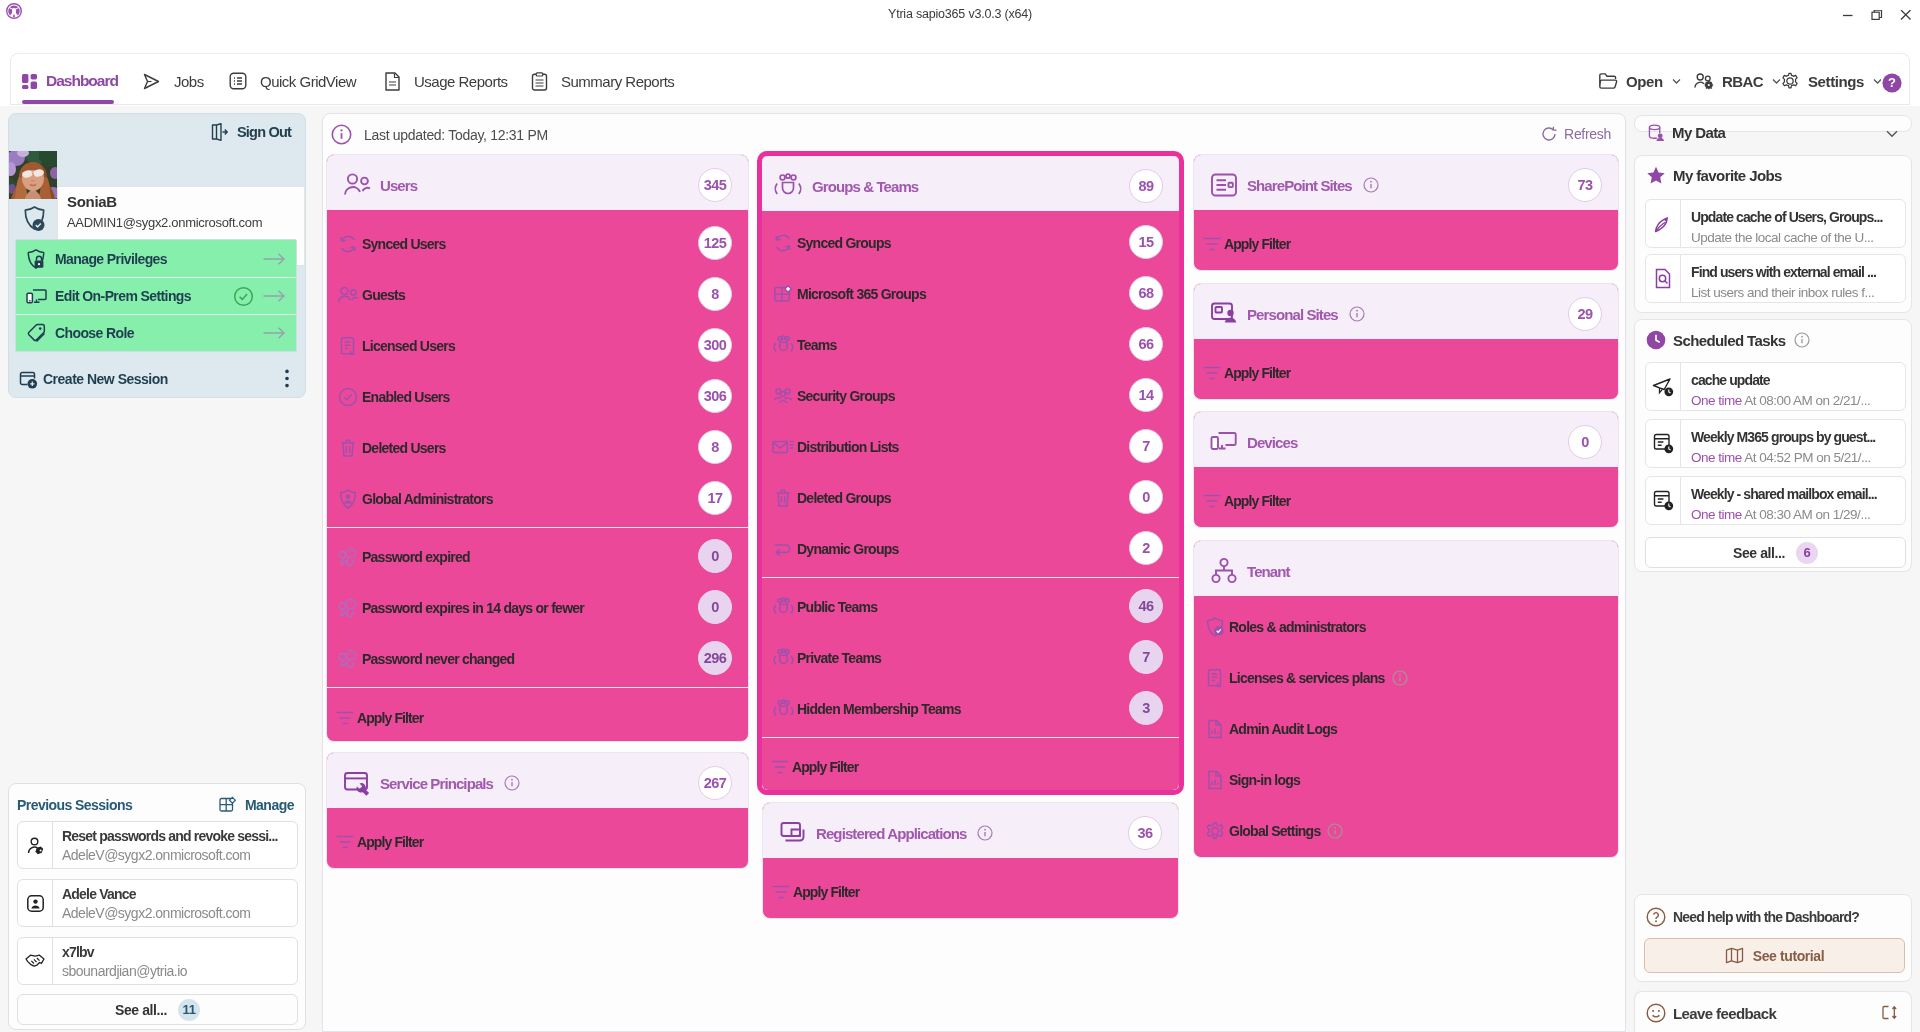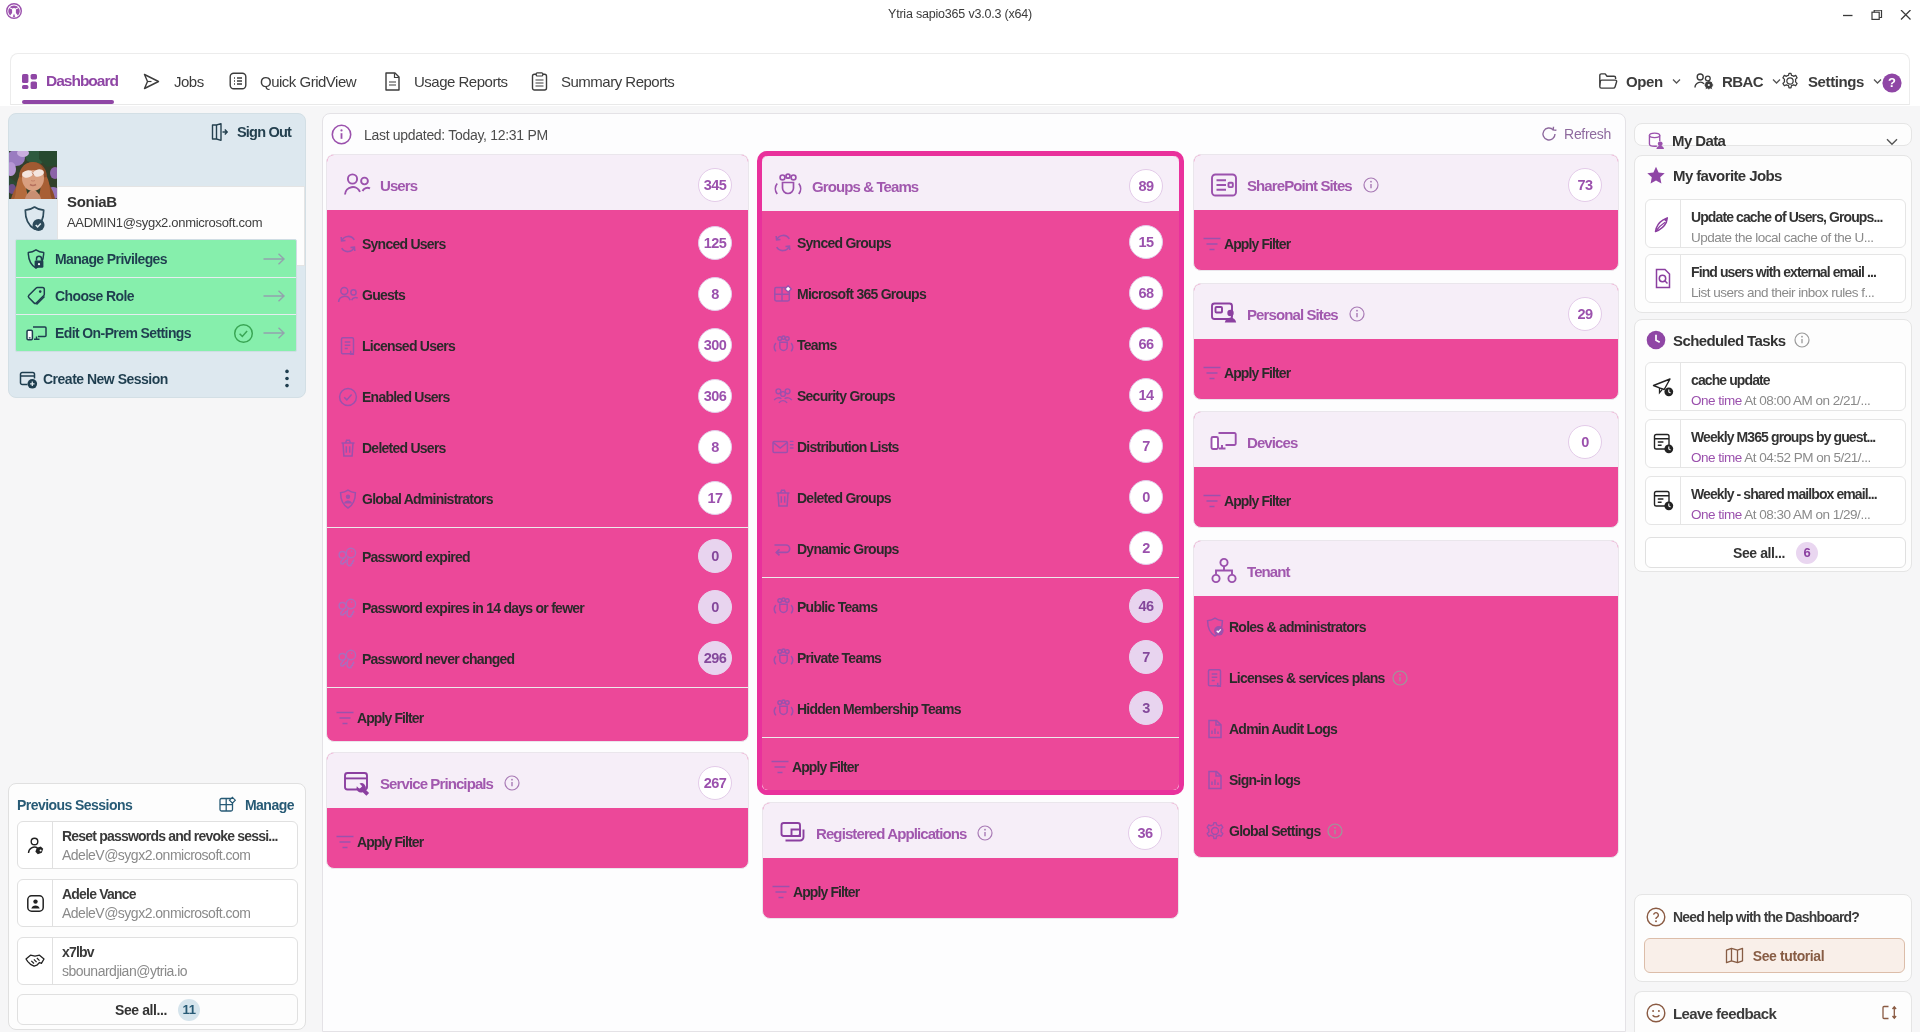--- a/index.html
+++ b/index.html
@@ -236,41 +236,41 @@
               <path d="M11.5 12.4 v-1.7 a2.5 2.5 0 0 1 5 0 v1.7" fill="none" stroke="#1f3e4f" stroke-width="1.5"></path>
               <circle cx="14" cy="16.2" r="1.1" fill="#fdfdfd"></circle>
             </svg>
           <span>Manage Privileges</span>
           <svg class="privarrow" width="25" height="14" viewBox="0 0 25 14">
               <path d="M1.5 7 h20.5 M16.5 1.8 L22 7 L16.5 12.2" fill="none" stroke="#93a3ad" stroke-width="1.4"></path>
             </svg>
         </div>
         <div class="privrow">
           <svg width="22" height="22" viewBox="0 0 22 22">
-              <path d="M12.5 2.5 h5 a1.8 1.8 0 0 1 1.8 1.8 v5 a1.8 1.8 0 0 1-0.5 1.25 l-7.3 7.3 a1.8 1.8 0 0 1-2.5 0 l-5.1-5.1 a1.8 1.8 0 0 1 0-2.5 l7.3-7.3 a1.8 1.8 0 0 1 1.3-0.45 z" fill="none" stroke="#1f3e4f" stroke-width="1.5"></path>
-              <circle cx="15.2" cy="6.6" r="1.3" fill="#1f3e4f"></circle>
-              <path d="M19.5 11.5 l-8 8" stroke="#1f3e4f" stroke-width="1.5" fill="none"></path>
-            </svg>
-          <span>Choose Role</span>
-          <svg class="privarrow" width="25" height="14" viewBox="0 0 25 14">
-              <path d="M1.5 7 h20.5 M16.5 1.8 L22 7 L16.5 12.2" fill="none" stroke="#93a3ad" stroke-width="1.4"></path>
-            </svg>
-        </div>
-        <div class="privrow">
-          <svg width="22" height="22" viewBox="0 0 22 22">
               <path d="M8 5 h12 a1 1 0 0 1 1 1 v7.5 a1 1 0 0 1-1 1 h-7" fill="none" stroke="#1f3e4f" stroke-width="1.5"></path>
               <path d="M11.5 14.5 v2.3 M9 17.2 h5.5" stroke="#1f3e4f" stroke-width="1.4"></path>
               <rect x="2" y="8.2" width="5.4" height="9.6" rx="1.2" fill="#fdfdfd" stroke="#1f3e4f" stroke-width="1.5"></rect>
               <path d="M3.8 15.8 h1.8" stroke="#1f3e4f" stroke-width="1.2"></path>
             </svg>
           <span>Edit On-Prem Settings</span>
           <svg class="privcheck" width="21" height="21" viewBox="0 0 21 21">
               <circle cx="10.5" cy="10.5" r="8.8" fill="none" stroke="#3aa655" stroke-width="1.5"></circle>
               <path d="M6.6 10.7 l2.7 2.7 4.8-5.4" fill="none" stroke="#3aa655" stroke-width="1.5"></path>
             </svg>
+          <svg class="privarrow" width="25" height="14" viewBox="0 0 25 14">
+              <path d="M1.5 7 h20.5 M16.5 1.8 L22 7 L16.5 12.2" fill="none" stroke="#93a3ad" stroke-width="1.4"></path>
+            </svg>
+        </div>
+        <div class="privrow">
+          <svg width="22" height="22" viewBox="0 0 22 22">
+              <path d="M12.5 2.5 h5 a1.8 1.8 0 0 1 1.8 1.8 v5 a1.8 1.8 0 0 1-0.5 1.25 l-7.3 7.3 a1.8 1.8 0 0 1-2.5 0 l-5.1-5.1 a1.8 1.8 0 0 1 0-2.5 l7.3-7.3 a1.8 1.8 0 0 1 1.3-0.45 z" fill="none" stroke="#1f3e4f" stroke-width="1.5"></path>
+              <circle cx="15.2" cy="6.6" r="1.3" fill="#1f3e4f"></circle>
+              <path d="M19.5 11.5 l-8 8" stroke="#1f3e4f" stroke-width="1.5" fill="none"></path>
+            </svg>
+          <span>Choose Role</span>
           <svg class="privarrow" width="25" height="14" viewBox="0 0 25 14">
               <path d="M1.5 7 h20.5 M16.5 1.8 L22 7 L16.5 12.2" fill="none" stroke="#93a3ad" stroke-width="1.4"></path>
             </svg>
         </div>
       </div>
       <div id="newsess">
         <svg width="21" height="21" viewBox="0 0 21 21">
             <path d="M17.5 9.5 v-4.2 a1.8 1.8 0 0 0-1.8-1.8 h-10.4 a1.8 1.8 0 0 0-1.8 1.8 v8.4 a1.8 1.8 0 0 0 1.8 1.8 h5.2" fill="none" stroke="#1f3e4f" stroke-width="1.5"></path>
             <path d="M3.5 7 h14" stroke="#1f3e4f" stroke-width="1.5"></path>
             <circle cx="15.3" cy="14.8" r="4.8" fill="#1f3e4f"></circle>
@@ -877,21 +877,21 @@
             <svg class="infoi" style="margin-left:7px" width="16" height="16" viewBox="0 0 16 16">
                 <circle cx="8" cy="8" r="7" fill="none" stroke="#9a9a9a" stroke-width="1.2"></circle>
                 <path d="M8 7 v4.2" stroke="#9a9a9a" stroke-width="1.3"></path>
                 <circle cx="8" cy="4.7" r="0.9" fill="#9a9a9a"></circle>
               </svg>
           </div>
         </div>
       </div>
     </div>
 
-    <div class="rcard" style="top:17px;width:278px;height:23px">
+    <div class="rcard" style="top:9px;width:278px;height:17px">
       <div class="rtitle" style="padding:7px 0 0 11px">
         <svg width="19" height="19" viewBox="0 0 21 21">
             <g fill="none" stroke="#9b51ad" stroke-width="1.5">
               <path d="M3.8 4.8 c0-1.6 2.8-2.5 5.7-2.5 s5.7 0.9 5.7 2.5 v6.5"></path>
               <path d="M3.8 4.8 c0 1.6 2.8 2.5 5.7 2.5 s5.7-0.9 5.7-2.5"></path>
               <path d="M3.8 4.8 v9.6 c0 1.6 2.8 2.5 5.7 2.5 0.9 0 1.8-.08 2.6-.25"></path>
             </g>
             <circle cx="15.7" cy="14.2" r="2.7" fill="#9b51ad"></circle>
             <path d="M11.5 19.8 a4.3 4.3 0 0 1 8.4 0 z" fill="#9b51ad"></path>
           </svg>

